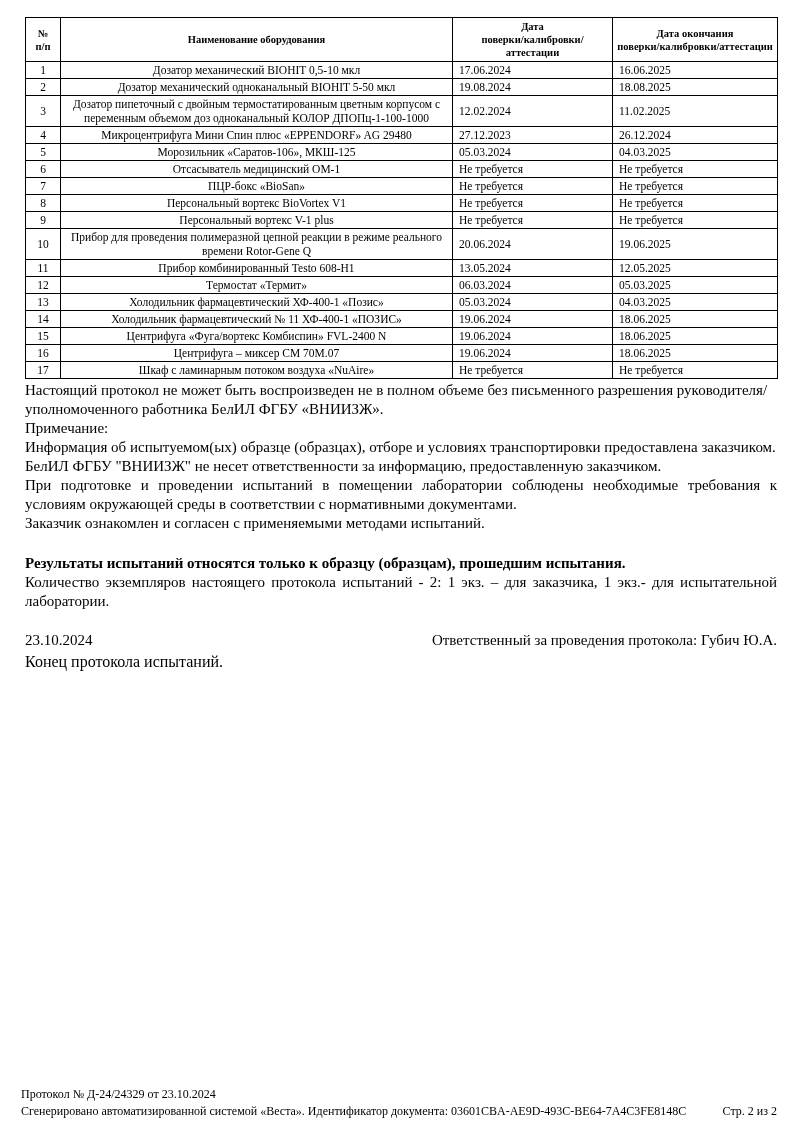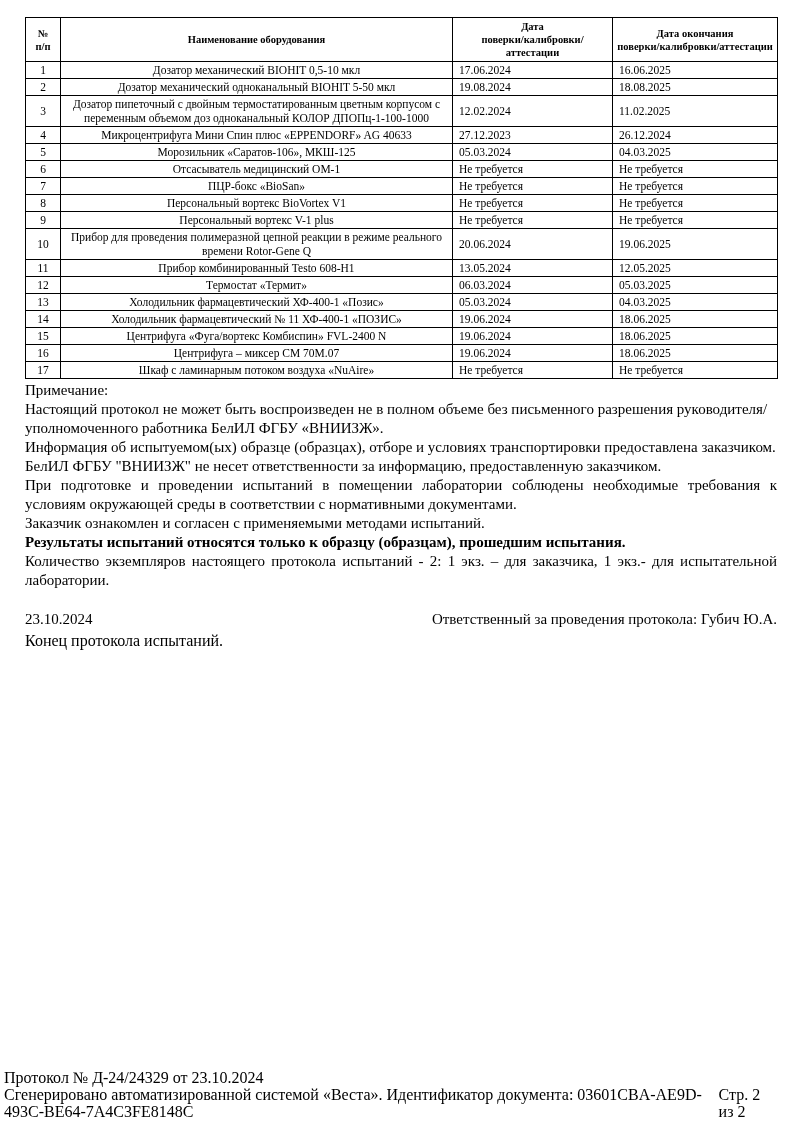--- a/index.html
+++ b/index.html
@@ -46,44 +46,44 @@
   
   .notes {
     margin: 2px 23px 0 25px;
   }
   .notes p {
     margin: 0;
     font-size: 15px;
     line-height: 19px;
   }
   .notes p.justify { text-align: justify; }
-  .notes p.bold { font-weight: bold; }
+  .notes p.bold { font-weight: bold; margin-top: 21px; }
   
   .signoff {
     margin: 20px 23px 0 25px;
     font-size: 15px;
   }
   .signoff-row {
     display: flex;
     justify-content: space-between;
     line-height: 19px;
     gap: 12px;
   }
   .end-line {
     margin: 2px 0 0 0;
     font-size: 16px;
     line-height: 20px;
   }
   
   .footer {
     position: absolute;
-    left: 4px;
+    left: 21px;
     right: 23px;
     bottom: 12px;
-    font-size: 16px;
+    font-size: 12px;
     line-height: 17px;
   }
   .footer-line2 {
     display: flex;
     justify-content: space-between;
   }
 </style>
 </head>
 <body>
 
@@ -119,21 +119,21 @@
       <td class="c-date">18.08.2025</td>
     </tr>
     <tr>
       <td class="c-num">3</td>
       <td class="c-name">Дозатор пипеточный с двойным термостатированным цветным корпусом с переменным объемом доз одноканальный КОЛОР ДПОПц-1-100-1000</td>
       <td class="c-date">12.02.2024</td>
       <td class="c-date">11.02.2025</td>
     </tr>
     <tr>
       <td class="c-num">4</td>
-      <td class="c-name">Микроцентрифуга Мини Спин плюс «EPPENDORF» AG 40633</td>
+      <td class="c-name">Микроцентрифуга Мини Спин плюс «EPPENDORF» AG 29480</td>
       <td class="c-date">27.12.2023</td>
       <td class="c-date">26.12.2024</td>
     </tr>
     <tr>
       <td class="c-num">5</td>
       <td class="c-name">Морозильник «Саратов-106», МКШ-125</td>
       <td class="c-date">05.03.2024</td>
       <td class="c-date">04.03.2025</td>
     </tr>
     <tr>
@@ -205,22 +205,22 @@
     <tr>
       <td class="c-num">17</td>
       <td class="c-name">Шкаф с ламинарным потоком воздуха «NuAire»</td>
       <td class="c-date">Не требуется</td>
       <td class="c-date">Не требуется</td>
     </tr>
   </tbody>
     </table>
 
   <div class="notes">
+    <p>Настоящий протокол не может быть воспроизведен не в полном объеме без письменного разрешения руководителя/уполномоченного работника БелИЛ ФГБУ «ВНИИЗЖ».</p>
     <p>Примечание:</p>
-    <p>Настоящий протокол не может быть воспроизведен не в полном объеме без письменного разрешения руководителя/уполномоченного работника БелИЛ ФГБУ «ВНИИЗЖ».</p>
     <p>Информация об испытуемом(ых) образце (образцах), отборе и условиях транспортировки предоставлена заказчиком.</p>
     <p>БелИЛ ФГБУ "ВНИИЗЖ" не несет ответственности за информацию, предоставленную заказчиком.</p>
     <p class="justify">При подготовке и проведении испытаний в помещении лаборатории соблюдены необходимые требования к условиям окружающей среды в соответствии с нормативными документами.</p>
     <p>Заказчик ознакомлен и согласен с применяемыми методами испытаний.</p>
     <p class="bold">Результаты испытаний относятся только к образцу (образцам), прошедшим испытания.</p>
     <p class="justify">Количество экземпляров настоящего протокола испытаний - 2: 1 экз. – для заказчика, 1 экз.- для испытательной лаборатории.</p>
   </div>
 
   <div class="signoff">
     <div class="signoff-row">

